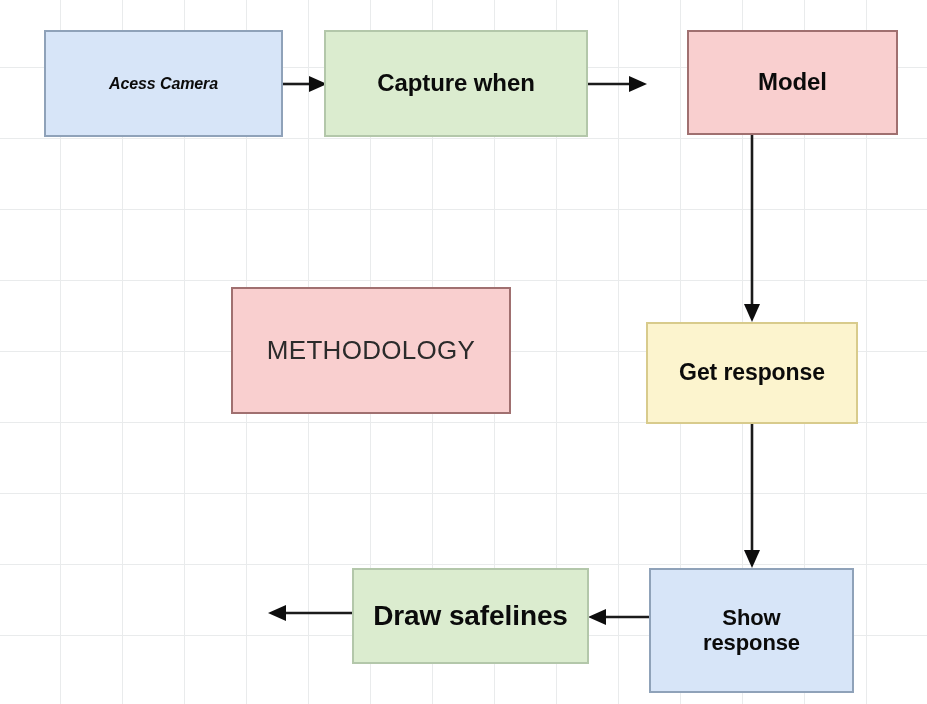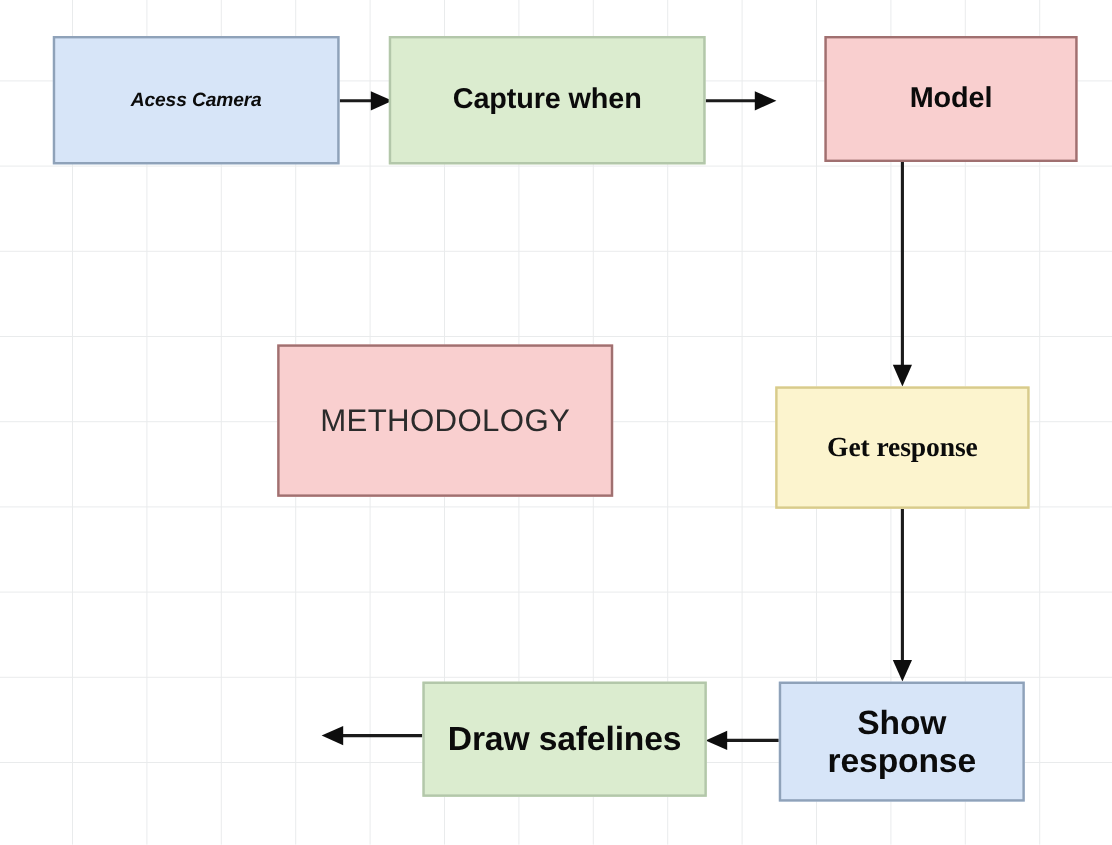--- a/index.html
+++ b/index.html
@@ -45,21 +45,21 @@
   }
   .node .label {
     display: block;
     padding: 0 6px;
     white-space: pre-line;
   }
   
   .fill-blue   { background: #d7e5f8; border-color: #8fa2b9; }
   .fill-green  { background: #dbeccf; border-color: #b3c7aa; }
   .fill-pink   { background: #f9cfcf; border-color: #a07070; }
-  .fill-yellow { background: #fcf4ce; border-color: #d8cb8c; font-family: Liberation Serif, serif; }
+  .fill-yellow { background: #fcf4ce; border-color: #d8cb8c; }
   .fill-cream  { background: #fbf0dc; border-color: #d9a94f; }
 
   
   .node.caption {
     font-weight: normal;
     color: #2b2b2b;
     letter-spacing: 0.3px;
   }
 
   
@@ -131,21 +131,21 @@
   </div>
 
   <div class="node fill-pink caption" style="left:231px; top:287px; width:280px; height:127px; font-size:26px;">
     <span class="label">METHODOLOGY</span>
   </div>
 
   <div class="node fill-yellow" style="left:646px; top:322px; width:212px; height:102px; font-size:23px;">
     <span class="label">Get response</span>
   </div>
 
-  <div class="node fill-blue" style="left:649px; top:568px; width:205px; height:100px; font-size:28px;">
+  <div class="node fill-blue" style="left:649px; top:568px; width:205px; height:125px; font-size:22px;">
     <span class="label">Show
 response</span>
   </div>
 
   <div class="node fill-green" style="left:352px; top:568px; width:237px; height:96px; font-size:28px;">
     <span class="label">Draw safelines</span>
   </div>
 
 
 </div>

